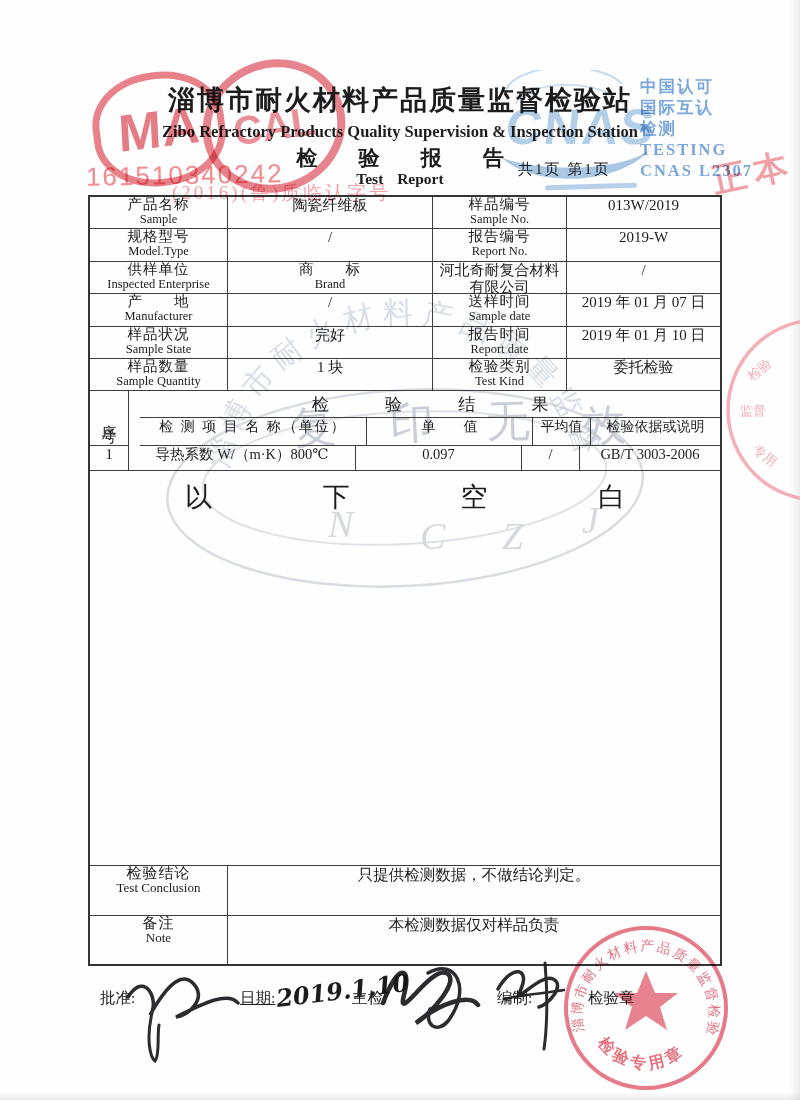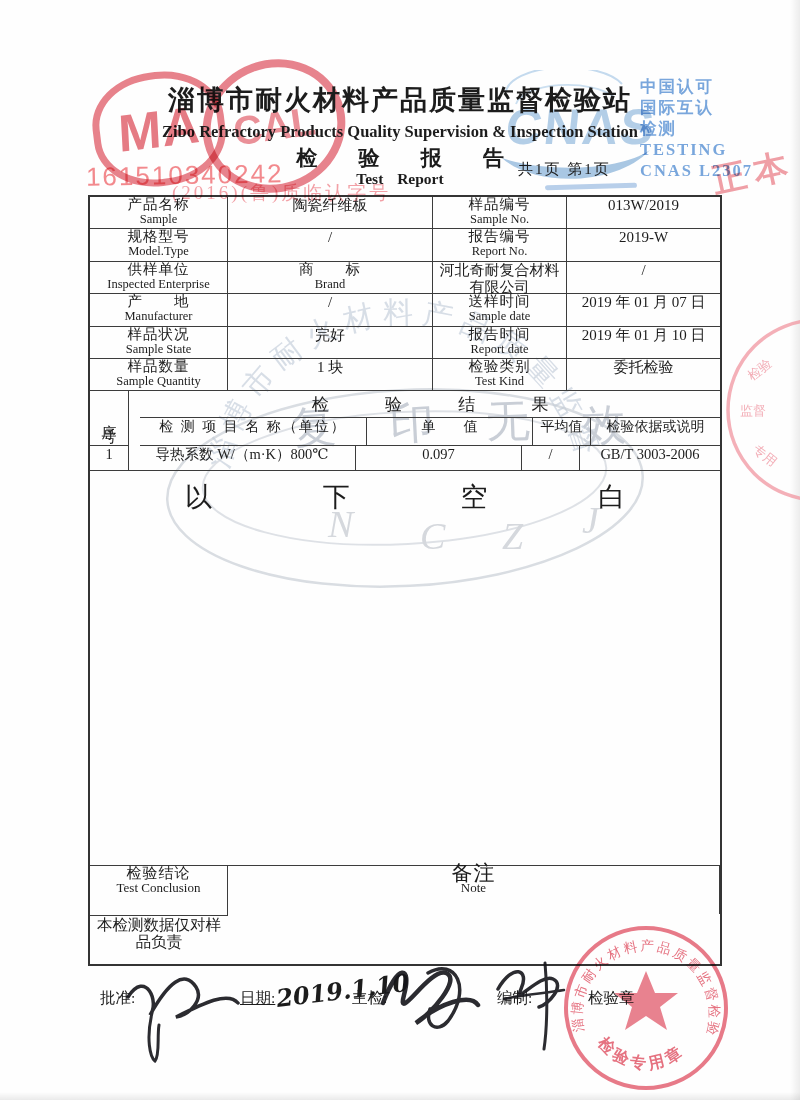--- a/index.html
+++ b/index.html
@@ -241,22 +241,23 @@
 
     <div class="blank-cell">
       <div class="blank-note">以 下 空 白</div>
     </div>
 
     <div class="grid-concl">
       <div class="cell row1">
         <span class="lbl-cn" style="font-size:15px;">检验结论</span>
         <span class="lbl-en" style="font-size:13px;">Test Conclusion</span>
       </div>
+      <div class="cell row1 lastcol concl-val">只提供检测数据，不做结论判定。</div>
       <div class="cell row2">
-        <span class="lbl-cn" style="font-size:21px;">备注</span>
+        <span class="lbl-cn" style="font-size:15px;">备注</span>
         <span class="lbl-en" style="font-size:13px;">Note</span>
       </div>
       <div class="cell row2 lastcol concl-val">本检测数据仅对样品负责</div>
     </div>
   </div>
 
   <span class="footer-lbl" style="left:100px;top:988px;">批准:</span>
   <span class="footer-lbl" style="left:240px;top:988px;text-decoration:underline;">日期:</span>
   <span class="date-hand">2019.1.10</span>
   <span class="footer-lbl" style="left:352px;top:988px;">主检:</span>

